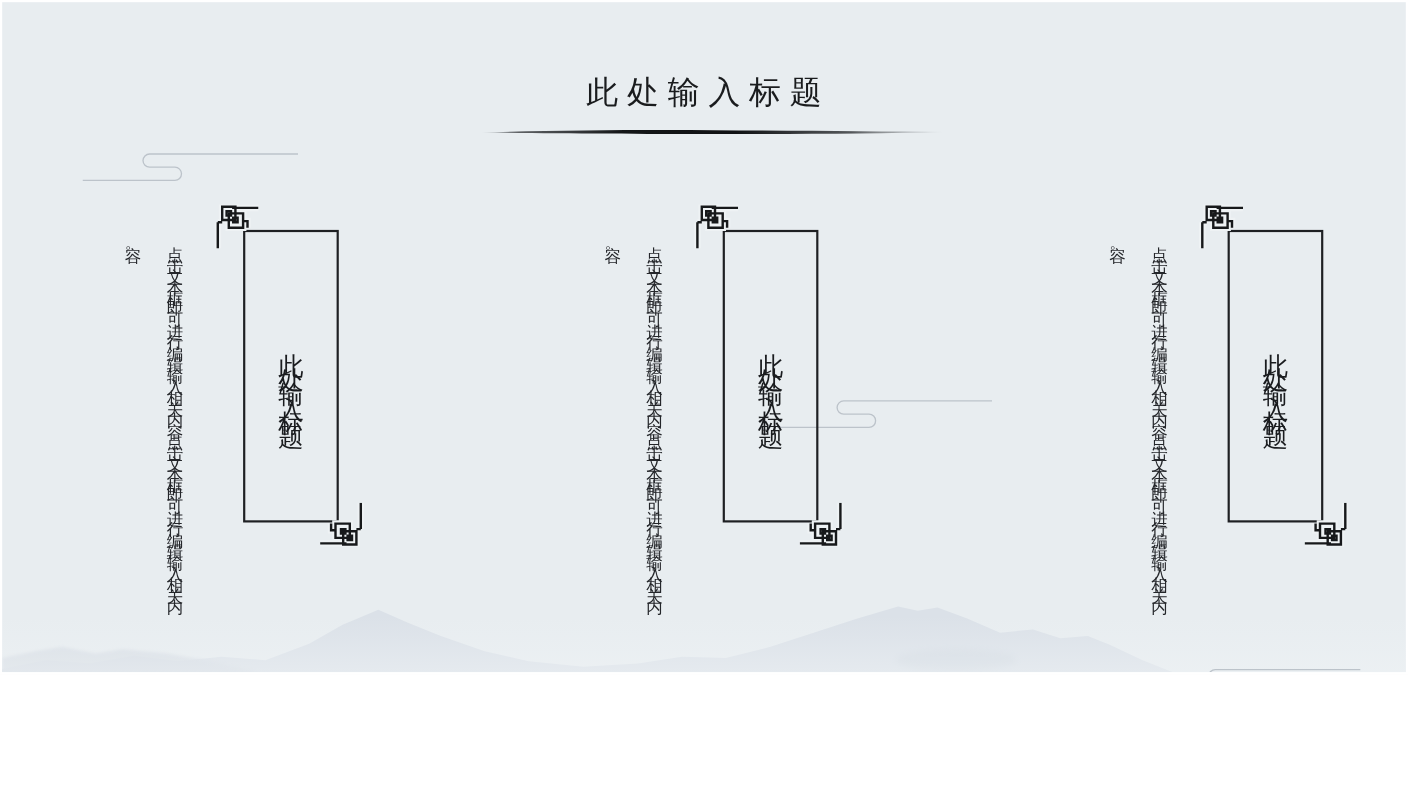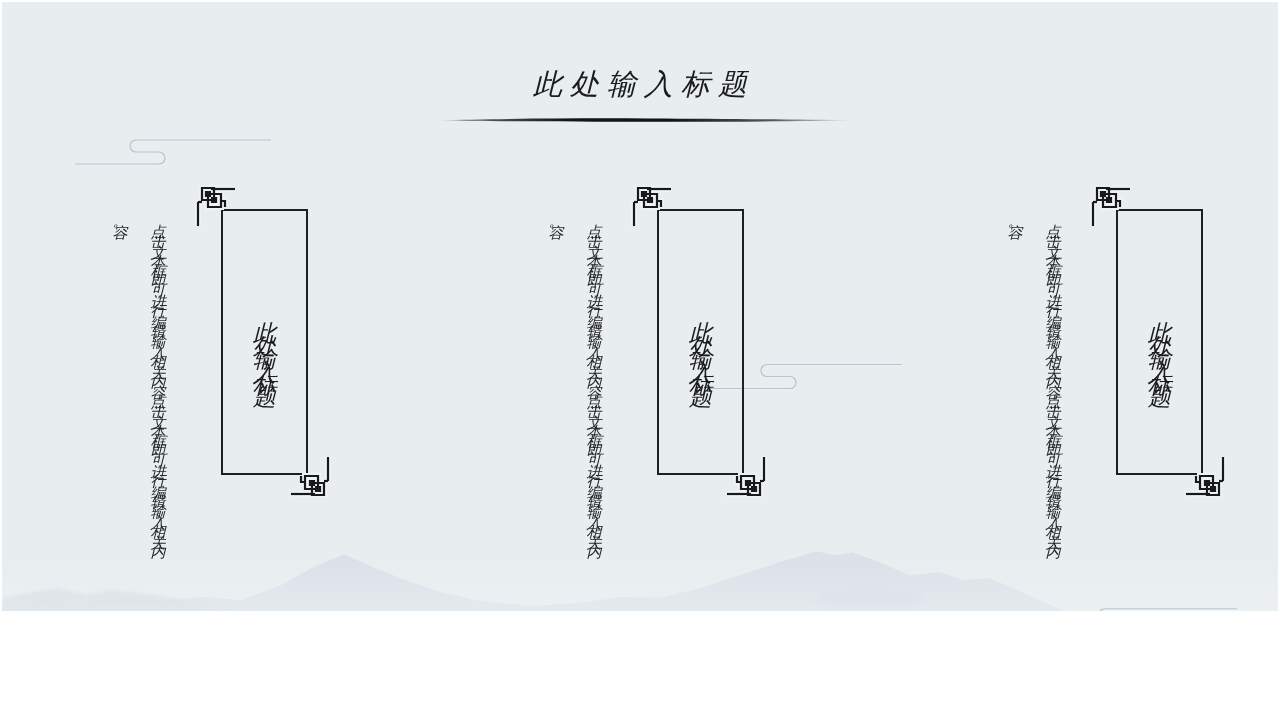--- a/index.html
+++ b/index.html
@@ -1,20 +1,19 @@
 <!DOCTYPE html>
 <html><head>
 <meta charset="utf-8">
 <style>
   html,body{margin:0;padding:0;background:#ffffff;}
   .slide{
     position:relative;width:1280px;height:613px;box-sizing:border-box;
     background:#e8edf0;border:2px solid #ffffff;overflow:hidden;
     font-family:"Liberation Serif", serif;
-    font-style:italic;
   }
   .deco-layer{position:absolute;inset:0;pointer-events:none;}
   
   .header{position:absolute;left:0;top:0;width:100%;}
   .slide-title{
     position:absolute;left:0;top:63px;width:100%;margin:0;
     text-align:center;font-size:29px;font-weight:500;color:#1a1c1e;
     letter-spacing:8px;padding-left:8px;box-sizing:border-box;
   }
   .ink-underline{position:absolute;left:434px;top:113px;width:424px;height:10px;}

